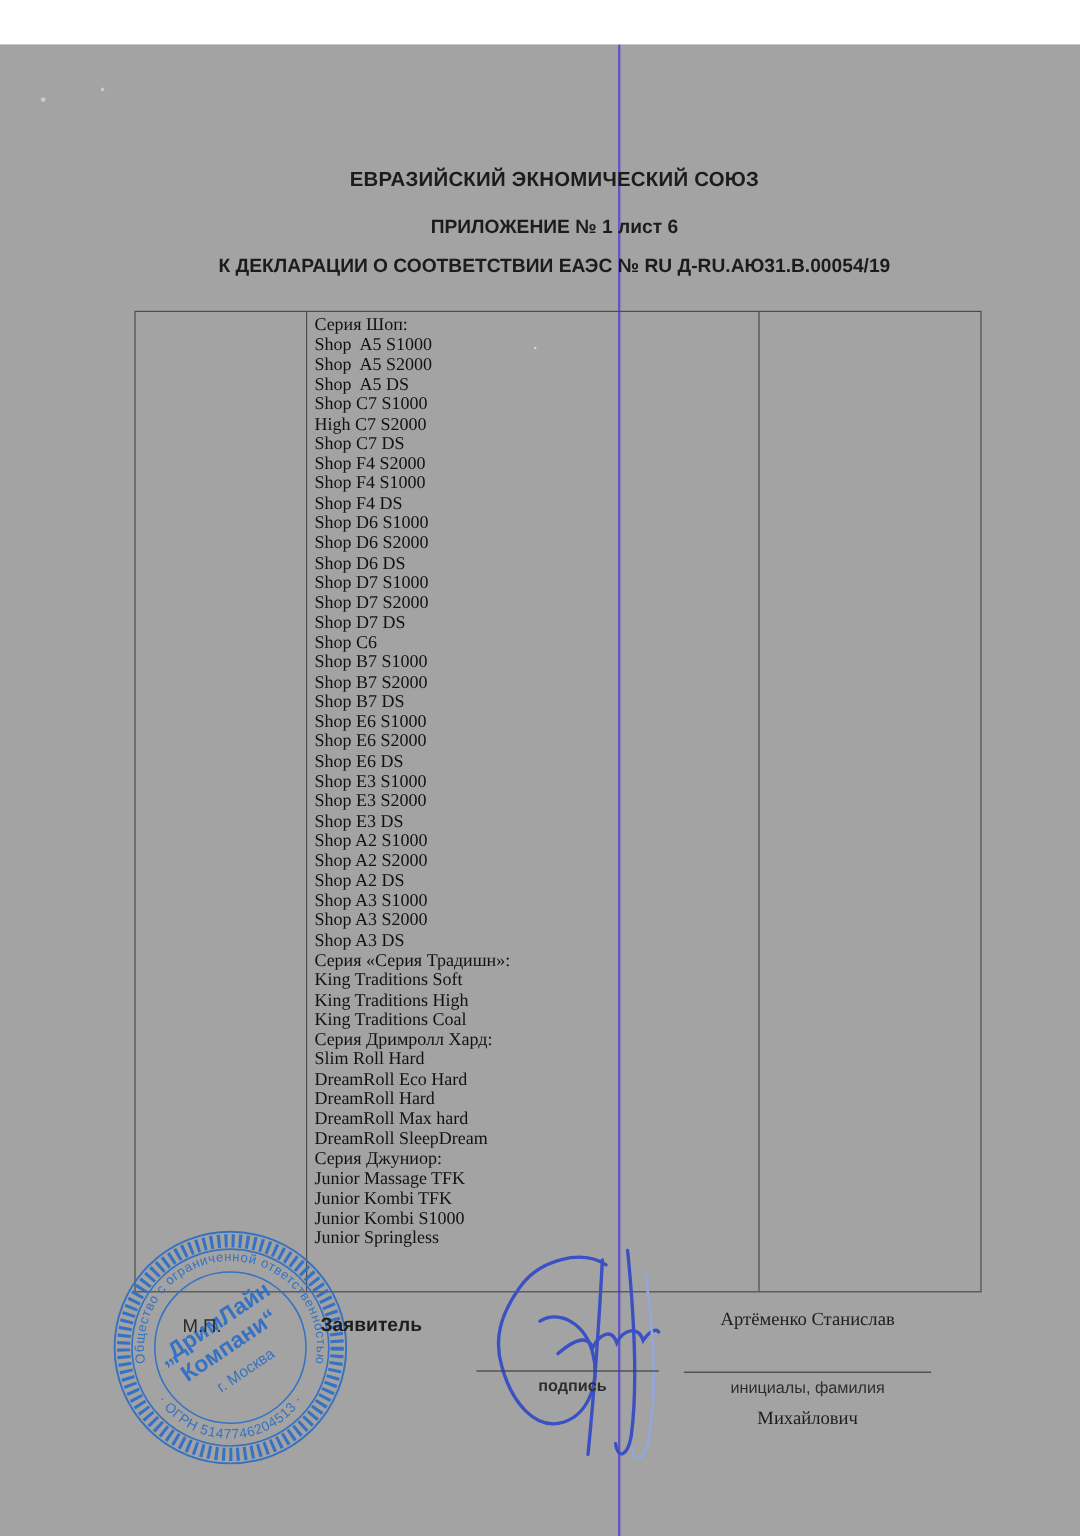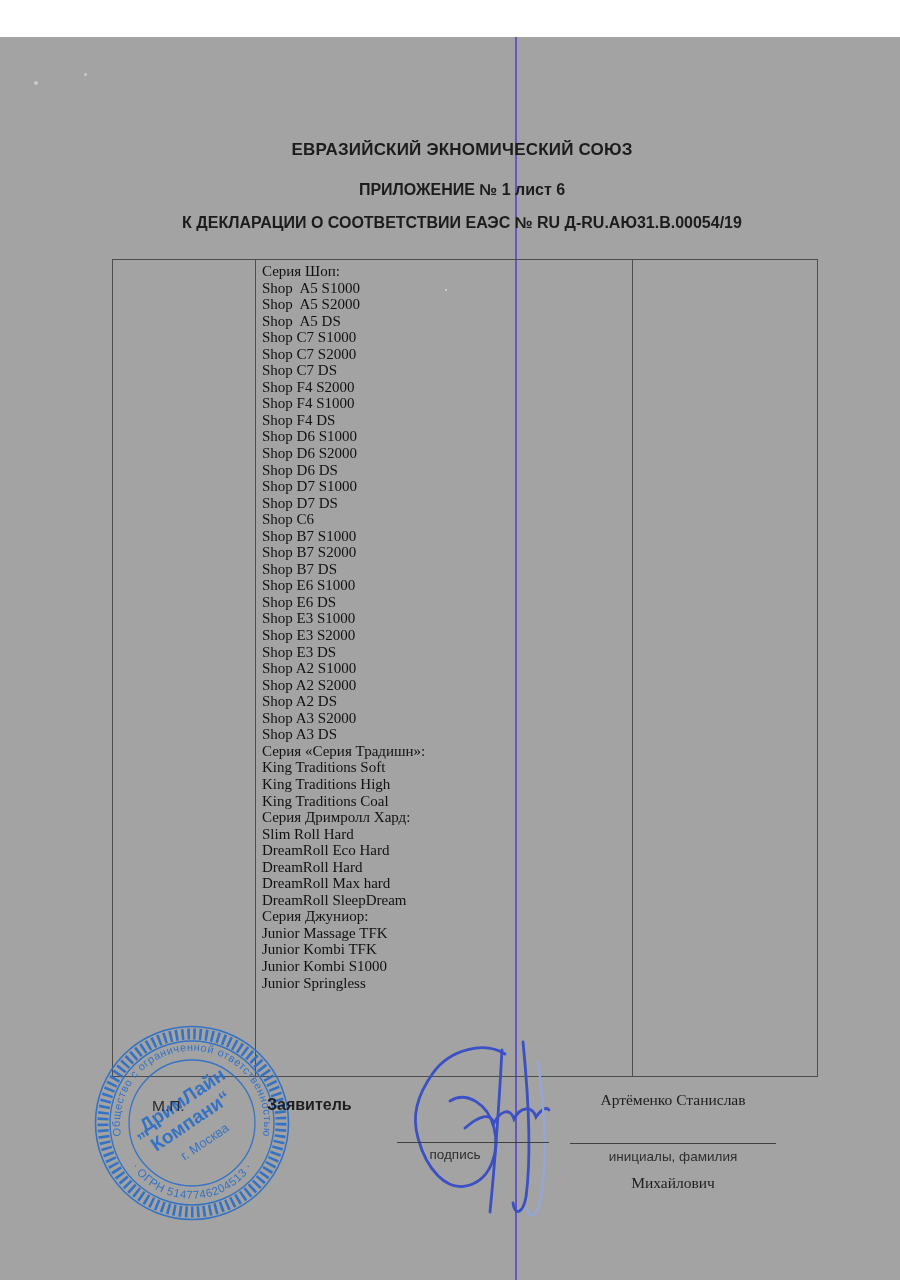--- a/index.html
+++ b/index.html
@@ -25,21 +25,21 @@
         color:#111;}
   .trow{white-space:pre;}
   .trow.bold{font-weight:normal;}
   .stamp-svg{position:absolute;left:90px;top:984px;opacity:.93;}
   .stamp-text{font-family:"Liberation Sans",sans-serif;fill:#2e6fc6;}
   .sig-svg{position:absolute;left:388px;top:995px;}
   .sigline{position:absolute;height:0;border-top:1.6px solid #3f3f3f;}
   .sigline1{left:397px;top:1105px;width:152px;}
   .sigline2{left:570px;top:1106px;width:206px;}
   .caption{position:absolute;font-size:13.5px;color:#2e2e2e;text-align:center;}
-  .cap1{left:379px;top:1110px;width:152px;}
+  .cap1{left:401px;top:1110px;width:152px;font-weight:bold;}
   .cap2{left:570px;top:1112px;width:206px;}
   .mp{position:absolute;left:152px;top:1060px;font-size:15.5px;color:#2a2a2a;}
   .applicant{position:absolute;left:267px;top:1059px;font-size:16px;color:#1e1e1e;font-weight:bold;}
   .name{position:absolute;left:570px;width:206px;text-align:center;
         font-family:"Liberation Serif",serif;font-size:15.5px;color:#1d1d1d;}
   .name1{top:1054px;}
   .name2{top:1137px;}
 </style>
 </head>
 <body>
@@ -60,42 +60,45 @@
 
   <div class="ptable">
     <div class="col-line col1"></div>
     <div class="col-line col2"></div>
     <div class="rows">
         <div class="trow bold">Серия Шоп:</div>
         <div class="trow">Shop  A5 S1000</div>
         <div class="trow">Shop  A5 S2000</div>
         <div class="trow">Shop  A5 DS</div>
         <div class="trow">Shop C7 S1000</div>
-        <div class="trow">Shop C7 S2000</div>
+        <div class="trow">High C7 S2000</div>
         <div class="trow">Shop C7 DS</div>
         <div class="trow">Shop F4 S2000</div>
         <div class="trow">Shop F4 S1000</div>
         <div class="trow">Shop F4 DS</div>
         <div class="trow">Shop D6 S1000</div>
         <div class="trow">Shop D6 S2000</div>
         <div class="trow">Shop D6 DS</div>
         <div class="trow">Shop D7 S1000</div>
+        <div class="trow">Shop D7 S2000</div>
         <div class="trow">Shop D7 DS</div>
         <div class="trow">Shop C6</div>
         <div class="trow">Shop B7 S1000</div>
         <div class="trow">Shop B7 S2000</div>
         <div class="trow">Shop B7 DS</div>
         <div class="trow">Shop E6 S1000</div>
+        <div class="trow">Shop E6 S2000</div>
         <div class="trow">Shop E6 DS</div>
         <div class="trow">Shop E3 S1000</div>
         <div class="trow">Shop E3 S2000</div>
         <div class="trow">Shop E3 DS</div>
         <div class="trow">Shop A2 S1000</div>
         <div class="trow">Shop A2 S2000</div>
         <div class="trow">Shop A2 DS</div>
+        <div class="trow">Shop A3 S1000</div>
         <div class="trow">Shop A3 S2000</div>
         <div class="trow">Shop A3 DS</div>
         <div class="trow bold">Серия «Серия Традишн»:</div>
         <div class="trow">King Traditions Soft</div>
         <div class="trow">King Traditions High</div>
         <div class="trow">King Traditions Coal</div>
         <div class="trow bold">Серия Дримролл Хард:</div>
         <div class="trow">Slim Roll Hard</div>
         <div class="trow">DreamRoll Eco Hard</div>
         <div class="trow">DreamRoll Hard</div>

